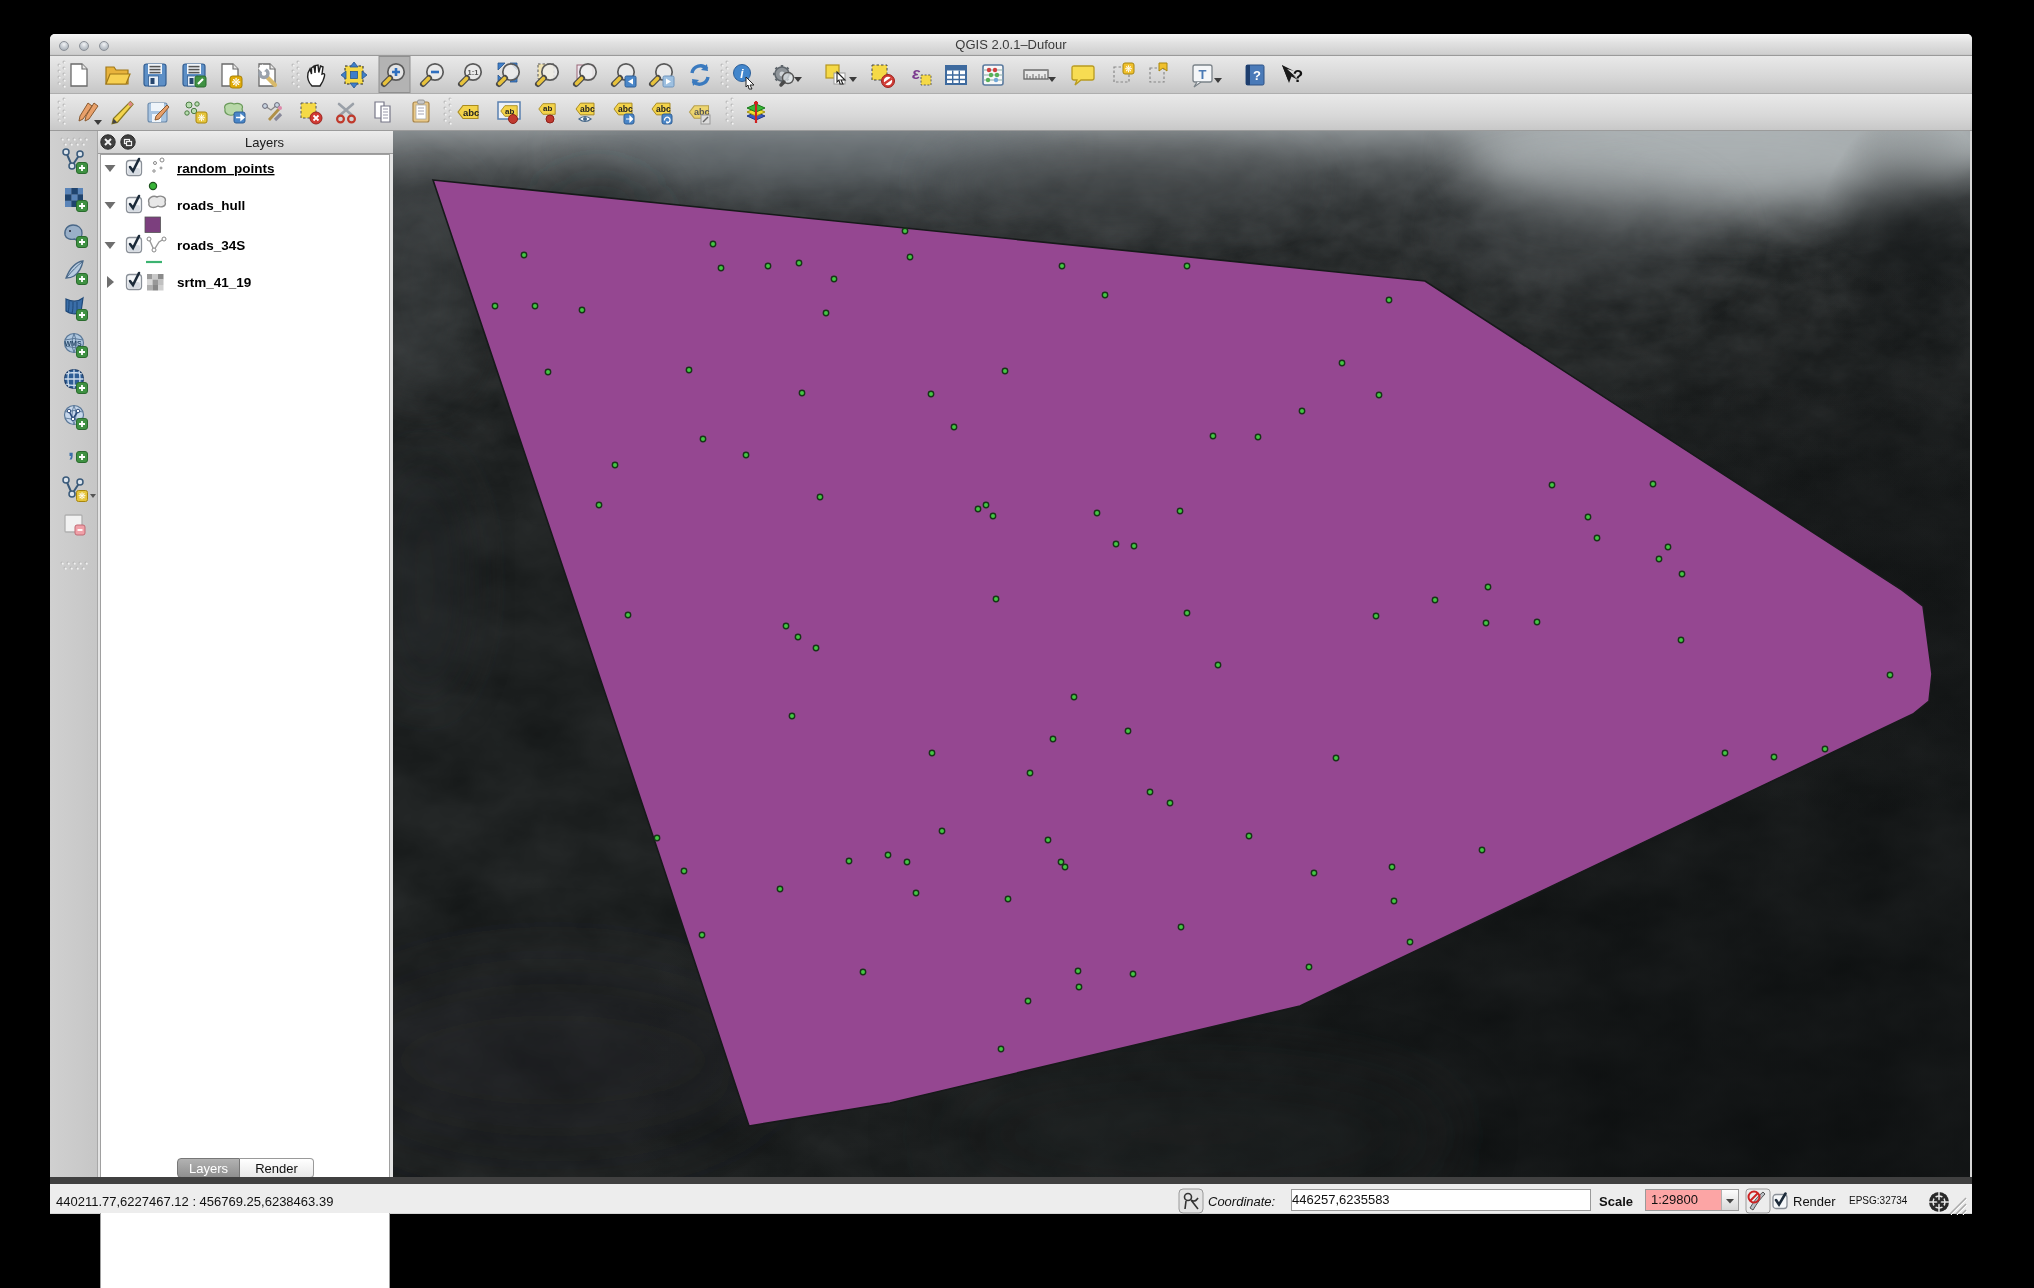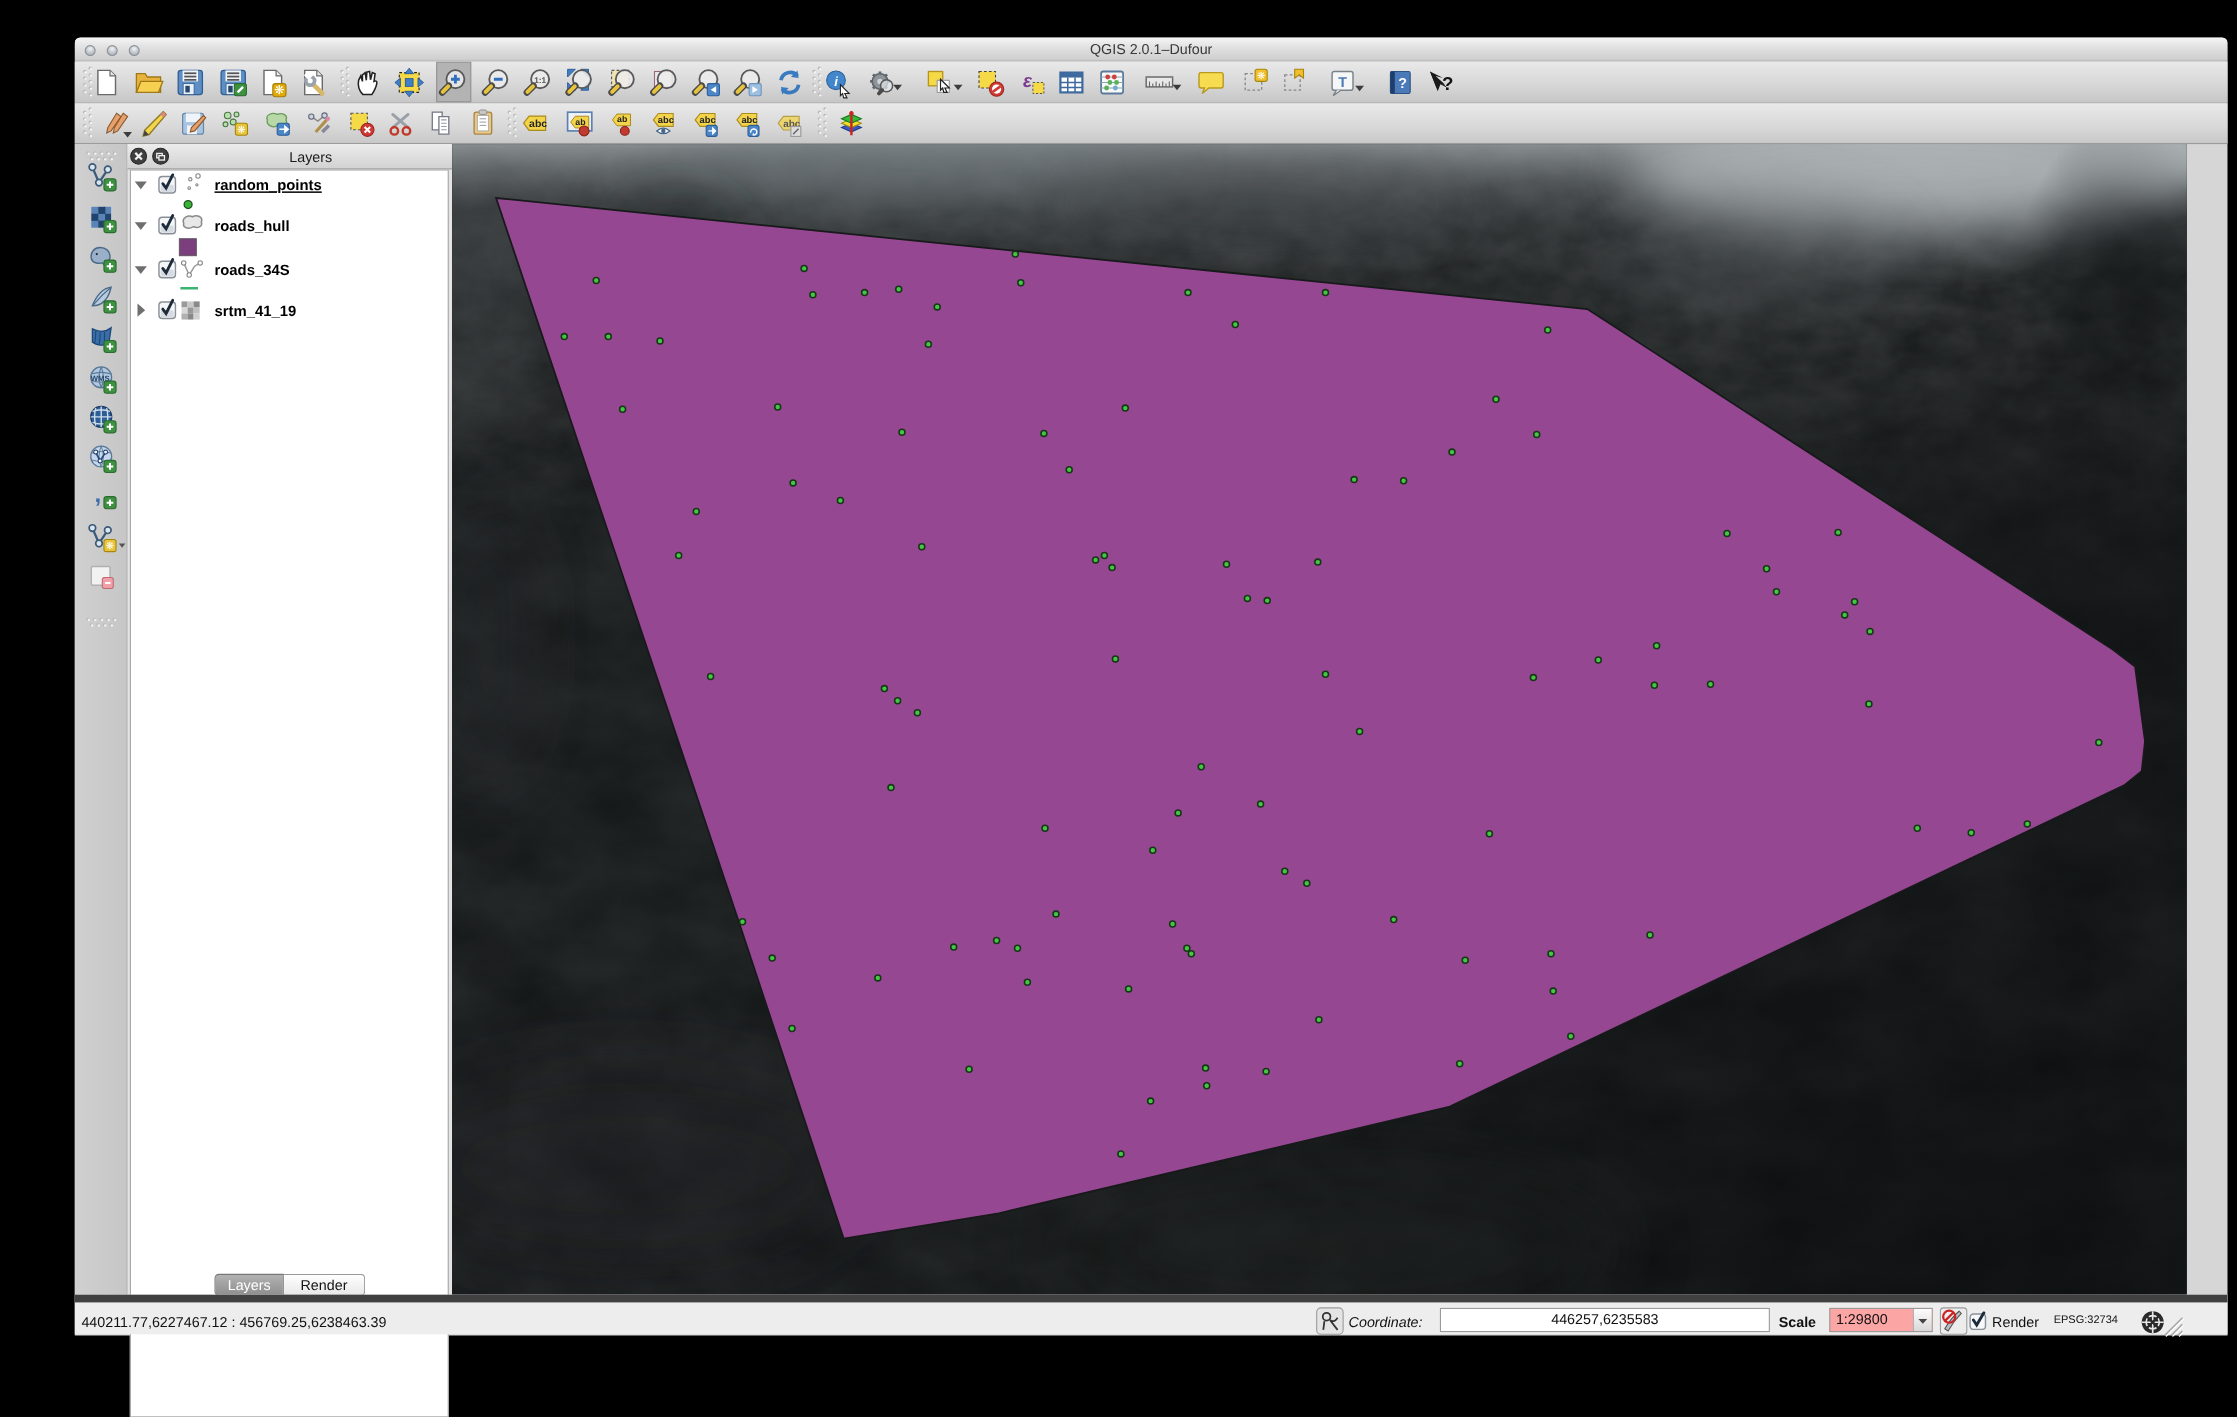--- a/index.html
+++ b/index.html
@@ -1,20 +1,20 @@
 <!DOCTYPE html>
 <html><head>
 <meta charset="utf-8">
 <style>
   html,body{margin:0;padding:0;}
   body{width:2034px;height:1288px;background:#000;position:relative;overflow:hidden;
        font-family:"Liberation Sans", sans-serif;}
-  #win{position:absolute;left:68px;top:34px;width:1922px;height:1180px;
+  #win{position:absolute;left:50px;top:34px;width:1922px;height:1180px;
        background:#d6d6d6;border-radius:5px 5px 0 0;
-       box-shadow:0 10px 30px rgba(0,0,0,0.7);padding-left:35px;}
+       box-shadow:0 10px 30px rgba(0,0,0,0.7);}
   #titlebar{position:absolute;left:0;top:0;width:100%;height:22px;
        border-radius:5px 5px 0 0;
        background:linear-gradient(#f6f6f6,#e2e2e2 40%,#cfcfcf 95%,#c2c2c2);
        border-bottom:1px solid #9a9a9a;box-sizing:border-box;}
   .tl{position:absolute;top:7px;width:10px;height:10px;border-radius:50%;
        background:radial-gradient(circle at 50% 30%,#f2f4f6 0%,#c9ced4 45%,#9aa2ab 100%);
        border:1px solid #8b9097;box-sizing:border-box;}
   #title{position:absolute;top:3px;left:0;width:100%;text-align:center;
        font-size:13px;color:#3a3a3a;}
   #tb1{position:absolute;left:0;top:22px;width:100%;height:38px;
@@ -746,21 +746,21 @@
   </svg>
   </div>
   <div id="statusbar">
     <div style="position:absolute;left:6px;top:10px;">440211.77,6227467.12 : 456769.25,6238463.39</div>
     <svg width="26" height="28" style="position:absolute;left:1128px;top:4px;">
       <rect x="1" y="1" width="24" height="24" rx="4" fill="#e4e4e4" stroke="#9a9a9a"></rect>
       <circle cx="10" cy="9" r="3.5" fill="none" stroke="#333" stroke-width="1.6"></circle>
       <path d="M13,12 L20,21 M8,13 L7,21 M13,12 C16,14 18,13 20,10" fill="none" stroke="#333" stroke-width="1.6"></path>
     </svg>
     <div style="position:absolute;left:1158px;top:10px;font-style:italic;">Coordinate:</div>
-    <div style="position:absolute;left:1241px;top:5px;width:298px;height:20px;background:#fff;border:1px solid #9a9a9a;text-align:center;line-height:20px;">446257,6235583</div>
+    <div style="position:absolute;left:1241px;top:5px;width:298px;height:20px;background:#fff;border:1px solid #9a9a9a;text-align:left;line-height:20px;">446257,6235583</div>
     <div style="position:absolute;left:1549px;top:10px;font-weight:bold;">Scale</div>
     <div style="position:absolute;left:1595px;top:5px;width:92px;height:20px;background:#fca5a5;border:1px solid #9a9a9a;">
       <span style="position:absolute;left:5px;top:2px;">1:29800</span>
       <span style="position:absolute;right:0;top:0;width:16px;height:20px;background:linear-gradient(#fdfdfd,#d8d8d8);border-left:1px solid #b0b0b0;"></span>
       <svg width="10" height="6" style="position:absolute;right:3px;top:8px;">
           <path d="M1,1 L9,1 L5,5.5 Z" fill="#444"></path>
         </svg>
     </div>
     <svg width="26" height="28" style="position:absolute;left:1695px;top:4px;">
       <rect x="1" y="1" width="24" height="24" rx="3" fill="#ececec" stroke="#9a9a9a"></rect>

